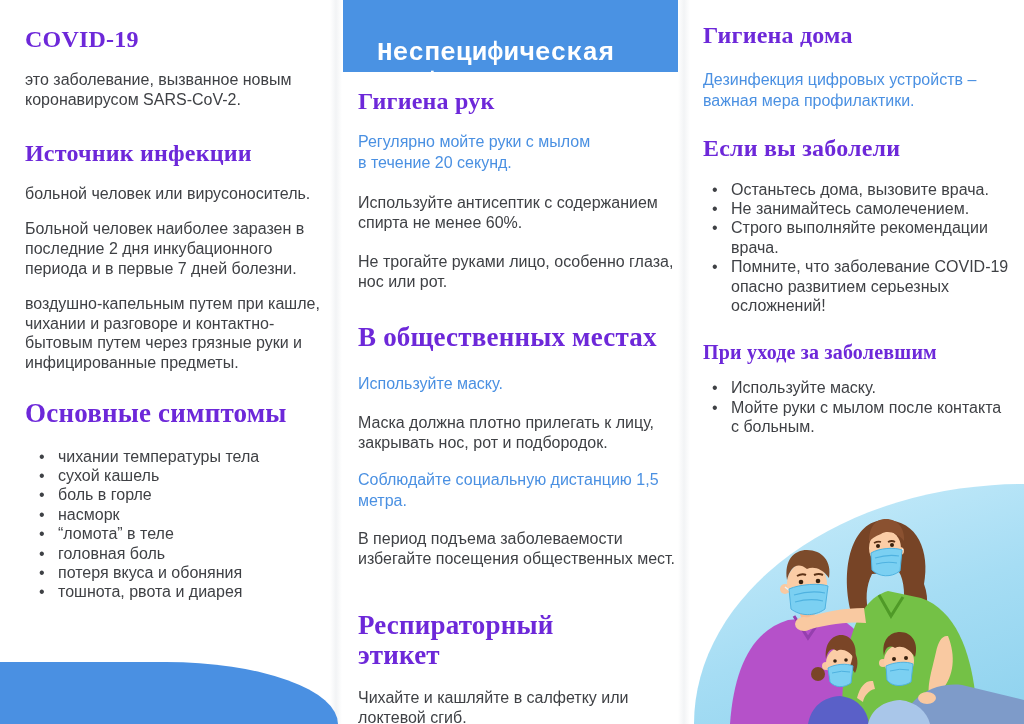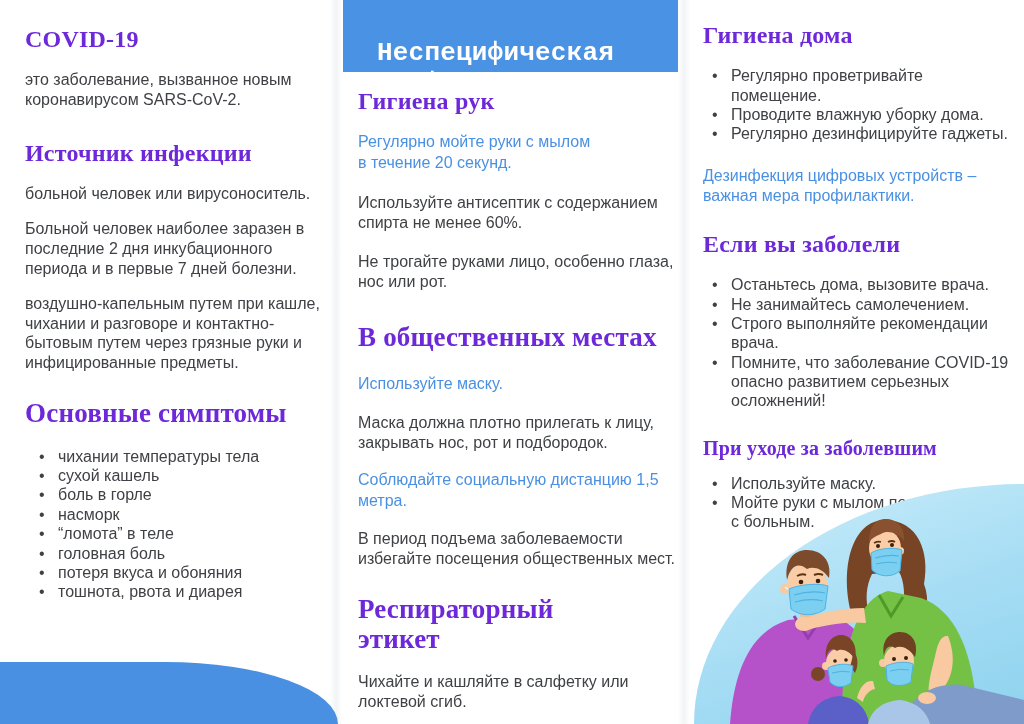--- a/index.html
+++ b/index.html
@@ -104,33 +104,27 @@
 в течение 20 секунд.</p>
     <p class="body-p" style="margin-top:20px">Используйте антисептик с содержанием спирта не менее 60%.</p>
     <p class="body-p" style="margin-top:19px">Не трогайте руками лицо, особенно глаза, нос или рот.</p>
 
     <h2 class="h-blue h-xl" style="margin-top:31px">В общественных местах</h2>
     <p class="lead" style="margin-top:22px">Используйте маску.</p>
     <p class="body-p" style="margin-top:18px">Маска должна плотно прилегать к лицу, закрывать нос, рот и подбородок.</p>
     <p class="lead" style="margin-top:18px">Соблюдайте социальную дистанцию 1,5 метра.</p>
     <p class="body-p" style="margin-top:18px">В период подъема заболеваемости избегайте посещения общественных мест.</p>
 
-    <h2 class="h-blue h-xl prewrap" style="margin-top:26px">Респираторный
+    <h2 class="h-blue h-xl prewrap" style="margin-top:42px">Респираторный
 этикет</h2>
     <p class="body-p" style="margin-top:16px">Чихайте и кашляйте в салфетку или локтевой сгиб.</p>
   </div>
 
   <div class="col col-right">
     <h2 class="h-blue h-lg first">Гигиена дома</h2>
-    <ul class="dots">
-
-    <li>Регулярно проветривайте помещение.</li>
-        <li>Проводите влажную уборку дома.</li>
-        <li>Регулярно дезинфицируйте гаджеты.</li>
-      </ul>
     <p class="lead" style="margin-top:22px">Дезинфекция цифровых устройств – важная мера профилактики.</p>
 
     <h2 class="h-blue h-lg" style="margin-top:24px">Если вы заболели</h2>
     <ul class="dots">
 
     <li>Останьтесь дома, вызовите врача.</li>
         <li>Не занимайтесь самолечением.</li>
         <li>Строго выполняйте рекомендации врача.</li>
         <li>Помните, что заболевание COVID-19 опасно развитием серьезных осложнений!</li>
       </ul>

